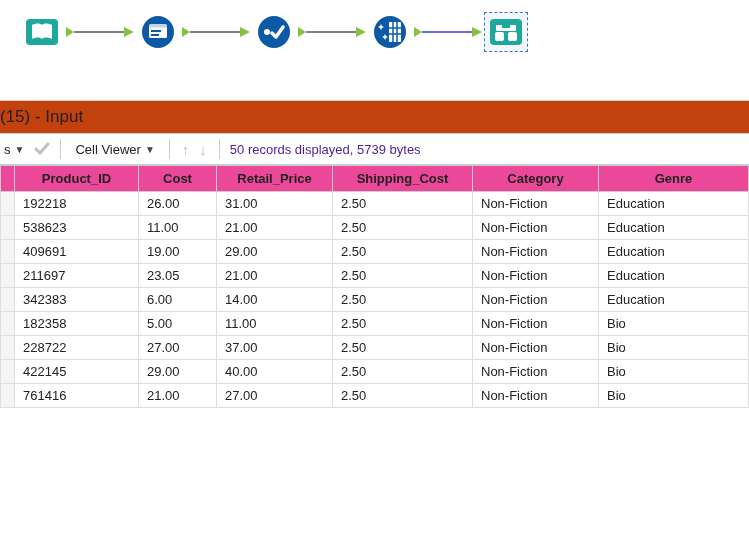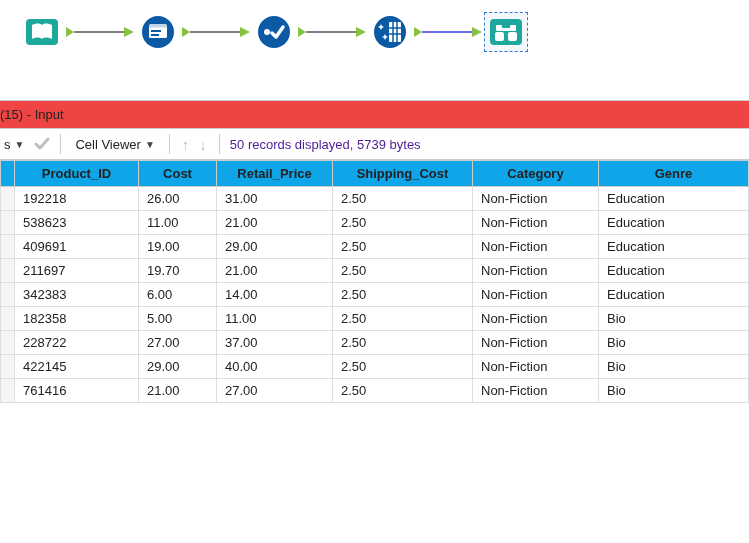--- a/index.html
+++ b/index.html
@@ -39,25 +39,25 @@
     background: rgba(42,123,209,0.05);
   }
   .conn {
     display: flex;
     align-items: center;
     padding: 0 2px;
   }
   .conn svg { display: block; }
 
   .panel-title {
-    background: #ef4444;
+    background: #c2410c;
     border-top: 1px solid #ccc;
     border-bottom: 1px solid #ccc;
     padding: 6px 8px 6px 0;
-    font-size: 13px;
+    font-size: 17px;
   }
   .toolbar {
     display: flex;
     align-items: center;
     padding: 5px 8px 5px 0;
     border-bottom: 1px solid #ccc;
     gap: 6px;
   }
   .tb-sep {
     width: 1px;
@@ -89,21 +89,21 @@
   .tb-status {
     color: #4c1d95;
   }
 
   table.data {
     border-collapse: collapse;
     width: 100%;
     table-layout: fixed;
   }
   table.data th {
-    background: #0ea5e9;
+    background: #ec4899;
     border: 1px solid #ccc;
     padding: 5px 8px;
     text-align: left;
     font-weight: 600;
     font-size: 13px;
     white-space: nowrap;
   }
   table.data th.center { text-align: center; }
   table.data td {
     border: 1px solid #ddd;
@@ -289,21 +289,21 @@
         <td>409691</td>
         <td>19.00</td>
         <td>29.00</td>
         <td>2.50</td>
         <td>Non-Fiction</td>
         <td>Education</td>
       </tr>
       <tr>
         <td class="col-gutter"></td>
         <td>211697</td>
-        <td>19.70</td>
+        <td>23.05</td>
         <td>21.00</td>
         <td>2.50</td>
         <td>Non-Fiction</td>
         <td>Education</td>
       </tr>
       <tr>
         <td class="col-gutter"></td>
         <td>342383</td>
         <td>6.00</td>
         <td>14.00</td>

